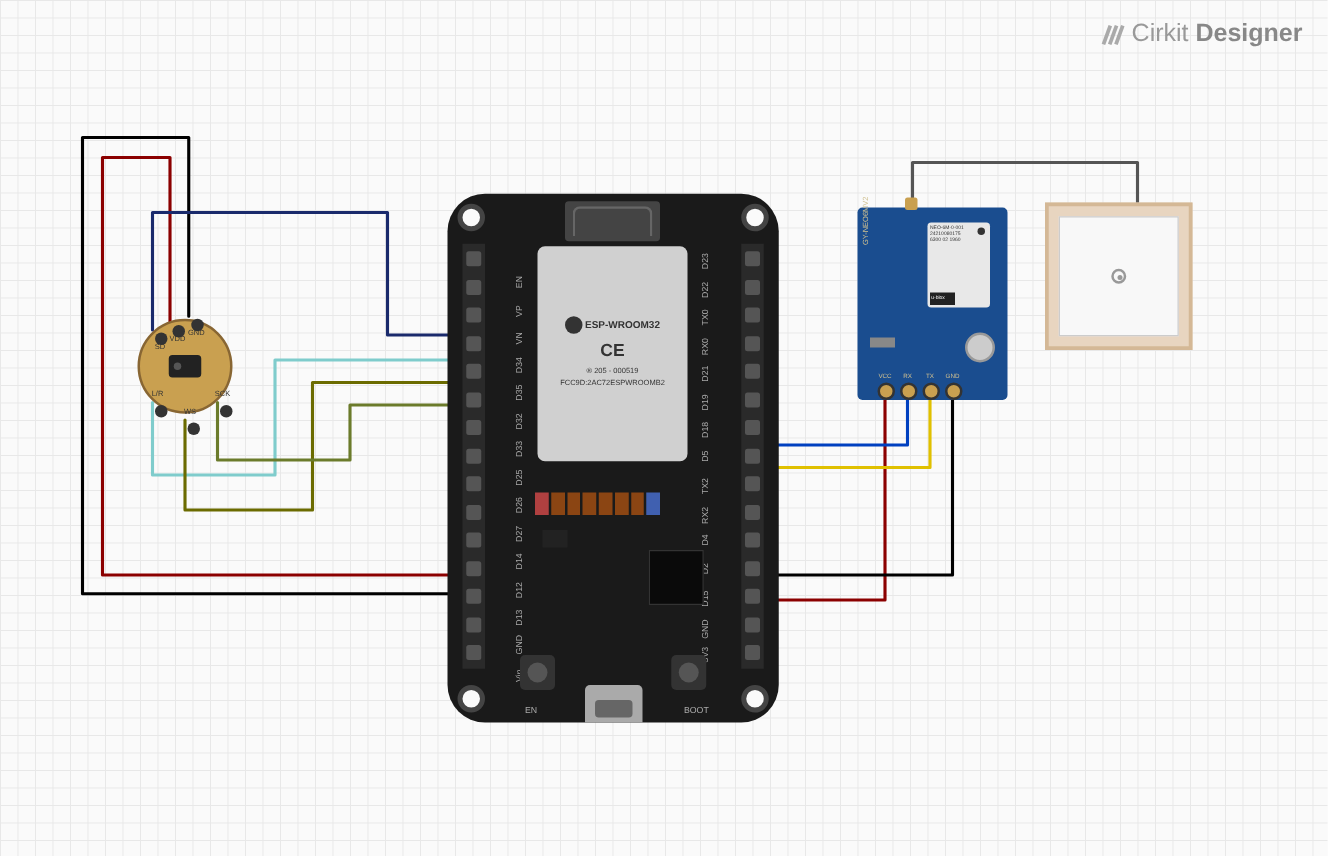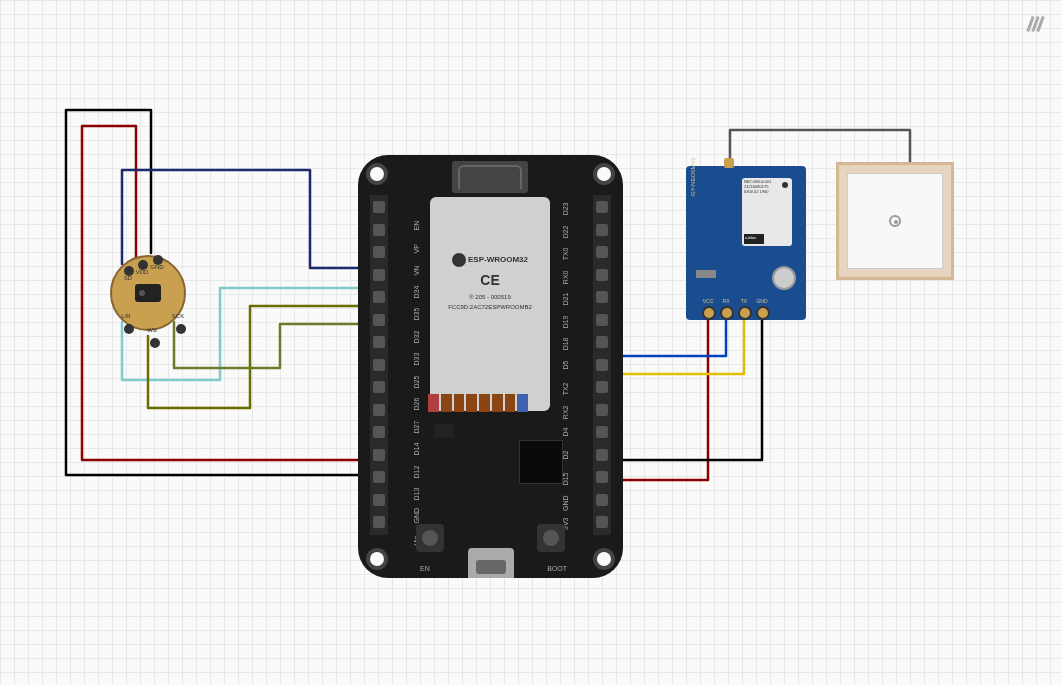--- a/index.html
+++ b/index.html
@@ -11,21 +11,21 @@
 .logo-text{font-size:20px;font-weight:300;color:#999}
 .logo-text b{font-weight:700;color:#888}
 
 
 .esp32{position:absolute;left:358px;top:155px;width:265px;height:423px;background:#1a1a1a;border-radius:30px}
 .esp32-hole{position:absolute;width:22px;height:22px;background:#fafafa;border:4px solid #444;border-radius:50%}
 .esp32-hole.tl{top:8px;left:8px}
 .esp32-hole.tr{top:8px;right:8px}
 .esp32-hole.bl{bottom:8px;left:8px}
 .esp32-hole.br{bottom:8px;right:8px}
-.esp32-shield{position:absolute;top:42px;left:72px;width:120px;height:214px;background:#d0d0d0;border-radius:6px}
+.esp32-shield{position:absolute;top:42px;left:72px;width:120px;height:172px;background:#d0d0d0;border-radius:6px}
 .esp32-antenna{position:absolute;top:6px;left:94px;width:76px;height:32px;background:#444;border-radius:3px}
 .esp32-antenna-trace{position:absolute;top:4px;left:6px;width:64px;height:24px;border:2px solid #666;border-bottom:none;border-radius:6px 6px 0 0}
 .shield-text{position:absolute;top:56px;left:6px;width:108px;text-align:center;font-size:8px;color:#333;line-height:1.4}
 .shield-wifi{display:inline-block;width:14px;height:14px;background:#333;border-radius:50%;vertical-align:middle;margin-right:2px}
 .shield-ce{font-size:14px;font-weight:bold;margin-top:4px}
 .shield-fcc{font-size:6px;margin-top:2px}
 .shield-r{font-size:6px;margin-top:2px}
 .pin-header{position:absolute;width:18px;background:#2a2a2a}
 .pin-header.left{left:12px;top:40px;height:340px}
 .pin-header.right{right:12px;top:40px;height:340px}
@@ -85,20 +85,21 @@
 <body>
 
 <div class="canvas">
 
   <div class="logo">
     <div class="logo-icon">
         <span></span>
         <span></span>
         <span></span>
       </div>
+    <div class="logo-text"><span>Cirkit</span> <b>Designer</b></div>
   </div>
 
   <svg class="wires">
     <g id="wire-group">
         <path d="M151 253 L151 110 L66 110 L66 475 L367 475" stroke="#000"></path>
         <path d="M136 258 L136 126 L82 126 L82 460 L367 460" stroke="#8b0000"></path>
         <path d="M122 264 L122 170 L310 170 L310 268 L367 268" stroke="#1a2a6c"></path>
         <path d="M122 322 L122 380 L220 380 L220 288 L367 288" stroke="#7fcccc"></path>
         <path d="M148 336 L148 408 L250 408 L250 306 L367 306" stroke="#6b6b00"></path>
         <path d="M174 322 L174 368 L280 368 L280 324 L367 324" stroke="#6b7b2b"></path>

